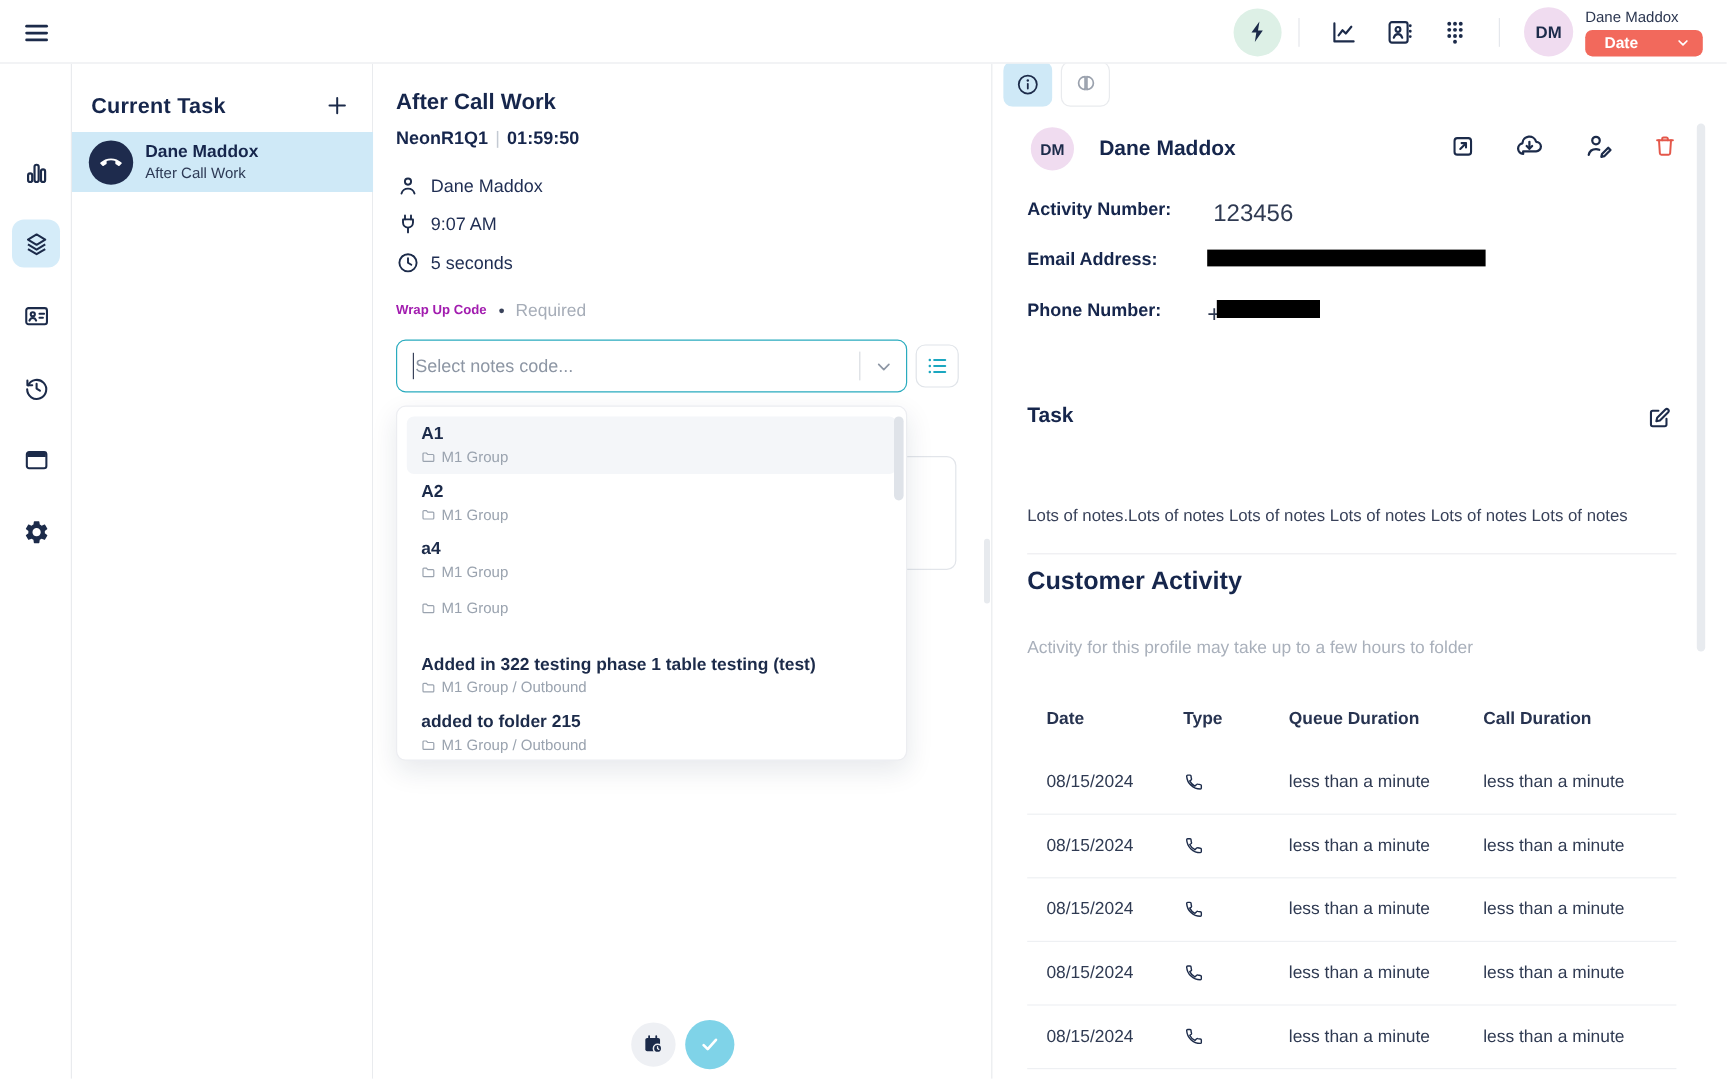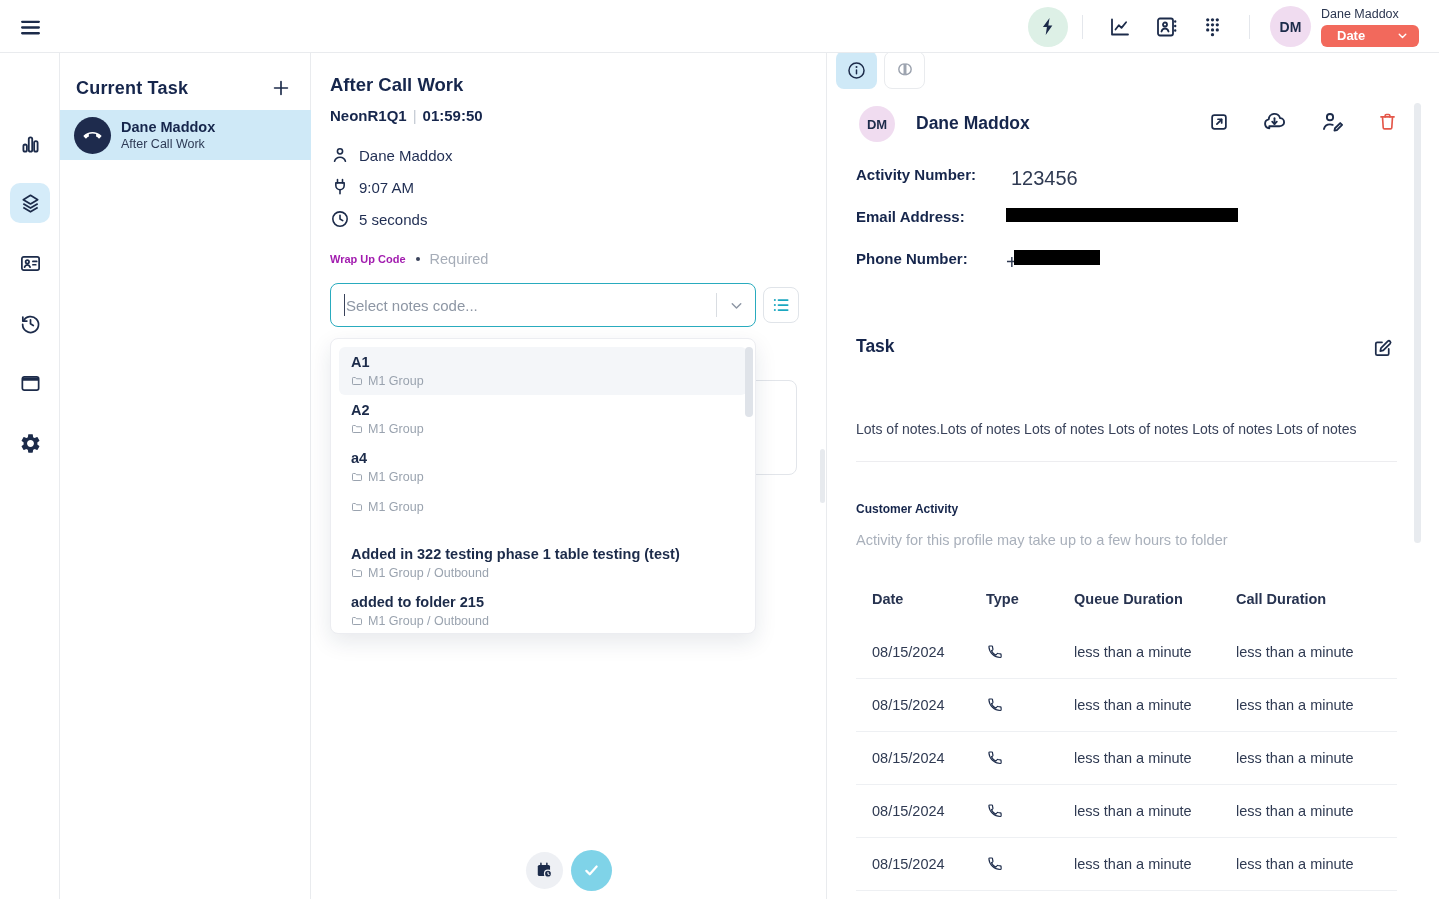--- a/index.html
+++ b/index.html
@@ -88,21 +88,21 @@
 
   .field-label { position:absolute; left:28px; font-size:15px; font-weight:bold; color:#16264c; }
   .field-value { position:absolute; left:183px; font-size:20px; color:#2f3a52; }
   .redact { position:absolute; background:#000; }
 
   .notes-title { position:absolute; left:28px; top:283px; font-size:17.5px; font-weight:bold; color:#16264c; }
   .notes-edit { position:absolute; left:543px; top:284px; background:none; border:none; cursor:pointer; }
   .notes-text { position:absolute; left:28px; top:343px; width:548px; font-size:14px; color:#39425a; line-height:20px;margin-top:23px; }
   .notes-divider { position:absolute; left:28px; top:408px; width:541px; height:1px; background:#ededf0; }
 
-  .activity-title { position:absolute; left:28px; top:449px; font-size:12px; font-weight:bold; color:#16264c; }
+  .activity-title { position:absolute; left:28px; top:420px; font-size:21px; font-weight:bold; color:#16264c; }
   .activity-note { position:absolute; left:28px; top:479px; font-size:14.5px; color:#a9b0bb; }
 
   .table { position:absolute; left:28px; top:526px; width:541px; }
   .t-row { display:grid; grid-template-columns:114px 88px 162px 1fr; align-items:center; padding-left:16px; }
   .t-head { height:40px; font-size:14.5px; font-weight:600; color:#273350; }
   .t-body { margin-top:7px; }
   .t-data { height:53px; border-bottom:1px solid #eef0f3; font-size:14.5px; color:#2f3a52; cursor:default; }
 
   .right-scroll { position:absolute; left:586px; top:50px; width:7px; height:440px; border-radius:4px; background:#e8ebef; cursor:pointer; }
 </style>

